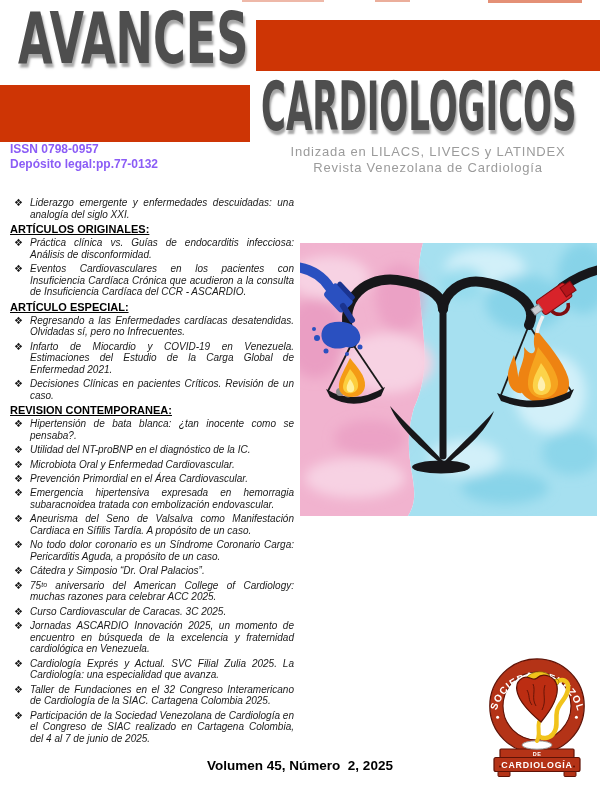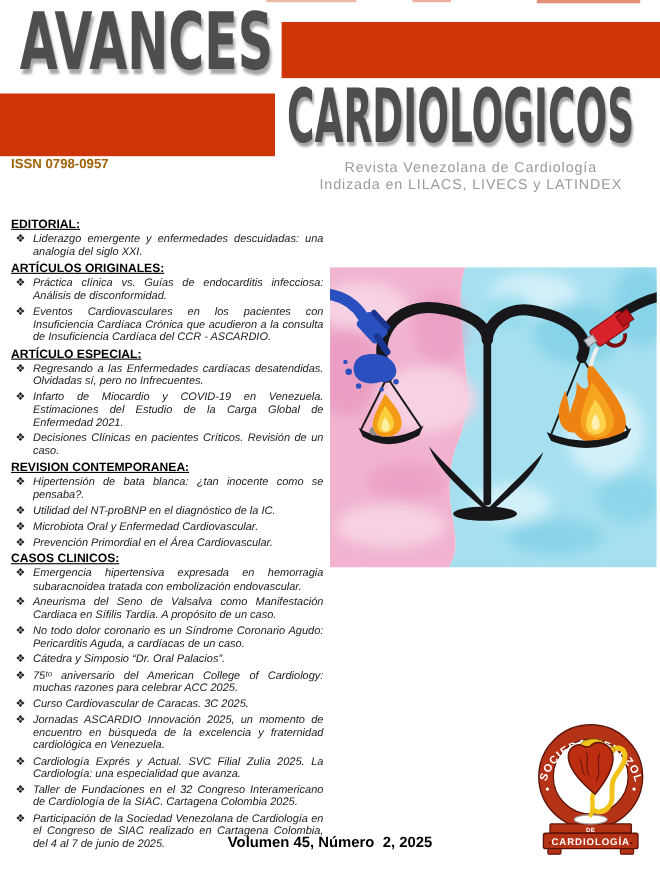--- a/index.html
+++ b/index.html
@@ -9,21 +9,21 @@
   
   .bar{position:absolute;background:#CE3505;}
   .bar-top{left:256px;top:20px;width:344px;height:51px;}
   .bar-left{left:0;top:85px;width:250px;height:57px;}
   .jtitle{position:absolute;margin:0;font-family:"DejaVu Sans",sans-serif;font-weight:bold;
           color:#4E4E4E;text-shadow:3px 4px 3px rgba(0,0,0,.35);white-space:nowrap;
           transform-origin:0 0;line-height:1;}
   .title-avances{left:18px;top:2px;font-size:72px;transform:scale(0.62,1);}
   .title-cardio{left:261px;top:73px;font-size:68px;transform:scale(0.50,1);}
   .issn-block{position:absolute;left:10px;top:142px;font-size:12px;font-weight:bold;
-              color:#a16207;line-height:15px;}
+              color:#8b5cf6;line-height:15px;}
   .subtitle-block{position:absolute;left:258px;top:144px;width:340px;text-align:center;
                   font-size:13px;color:#9B9B9B;letter-spacing:.8px;line-height:16px;}
   .artifact{position:absolute;top:0;height:2px;background:#CE3505;}
   .a1{left:242px;width:82px;opacity:.35;}
   .a2{left:375px;width:35px;opacity:.4;}
   .a3{left:488px;width:94px;height:3px;opacity:.55;}
 
   
   .toc{position:absolute;left:10px;top:197px;width:284px;}
   .th{font-size:11px;font-weight:bold;text-decoration:underline;color:#000;
@@ -49,30 +49,30 @@
   <span class="artifact a2"></span>
   <span class="artifact a3"></span>
 
   <header>
     <div class="bar bar-top"></div>
     <div class="bar bar-left"></div>
     <h1 class="jtitle title-avances">AVANCES</h1>
     <h1 class="jtitle title-cardio">CARDIOLOGICOS</h1>
     <div class="issn-block">
       <div>ISSN 0798-0957</div>
+      <div>Depósito legal:pp.77-0132</div>
     </div>
     <div class="subtitle-block">
+      <div>Indizada en LILACS, LIVECS y LATINDEX</div>
       <div>Revista Venezolana de Cardiología</div>
-      <div>Indizada en LILACS, LIVECS y LATINDEX</div>
     </div>
   </header>
 
   <section class="toc">
 
-    <div class="th">EDITORIAL:</div>
     <div class="ti">
         <span class="blt">❖</span>
         <span class="tx">Liderazgo emergente y enfermedades descuidadas: una analogía del siglo XXI.</span>
       </div>
 
     <div class="th">ARTÍCULOS ORIGINALES:</div>
     <div class="ti">
         <span class="blt">❖</span>
         <span class="tx">Práctica clínica vs. Guías de endocarditis infecciosa: Análisis de disconformidad.</span>
       </div>
@@ -107,32 +107,31 @@
       </div>
     <div class="ti">
         <span class="blt">❖</span>
         <span class="tx">Microbiota Oral y Enfermedad Cardiovascular.</span>
       </div>
     <div class="ti">
         <span class="blt">❖</span>
         <span class="tx">Prevención Primordial en el Área Cardiovascular.</span>
       </div>
 
-    <div class="th">CASOS CLINICOS:</div>
     <div class="ti">
         <span class="blt">❖</span>
         <span class="tx">Emergencia hipertensiva expresada en hemorragia subaracnoidea tratada con embolización endovascular.</span>
       </div>
     <div class="ti">
         <span class="blt">❖</span>
         <span class="tx">Aneurisma del Seno de Valsalva como Manifestación Cardiaca en Sífilis Tardía. A propósito de un caso.</span>
       </div>
     <div class="ti">
         <span class="blt">❖</span>
-        <span class="tx">No todo dolor coronario es un Síndrome Coronario Agudo: Pericarditis Aguda, a cardíacas de un caso.</span>
+        <span class="tx">No todo dolor coronario es un Síndrome Coronario Carga: Pericarditis Aguda, a propósito de un caso.</span>
       </div>
 
     <div class="ti">
         <span class="blt">❖</span>
         <span class="tx">Cátedra y Simposio “Dr. Oral Palacios”.</span>
       </div>
     <div class="ti">
         <span class="blt">❖</span>
         <span class="tx">75ᵗᵒ aniversario del American College of Cardiology: muchas razones para celebrar ACC 2025.</span>
       </div>

